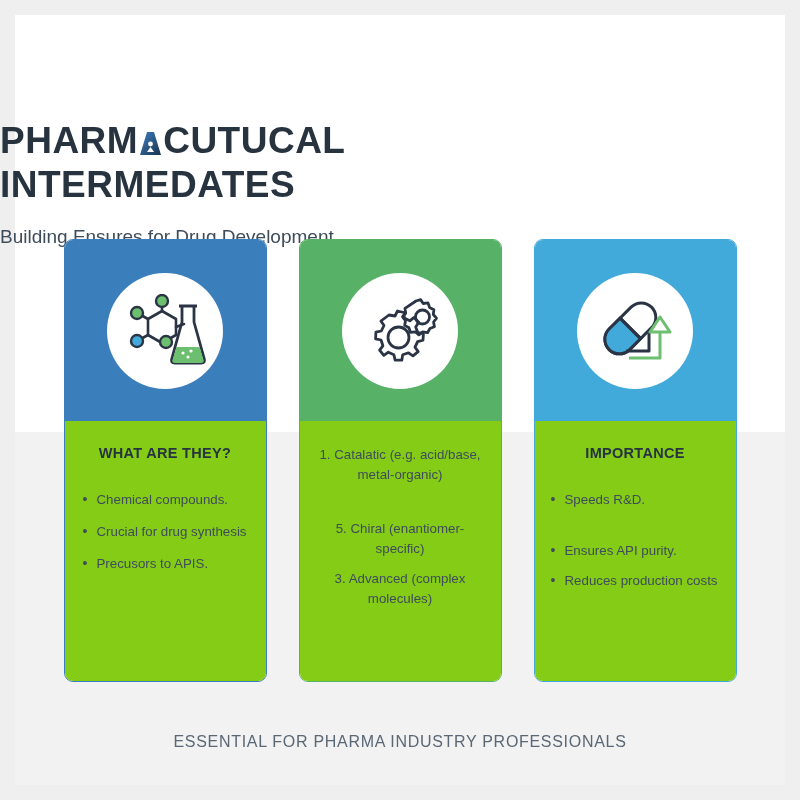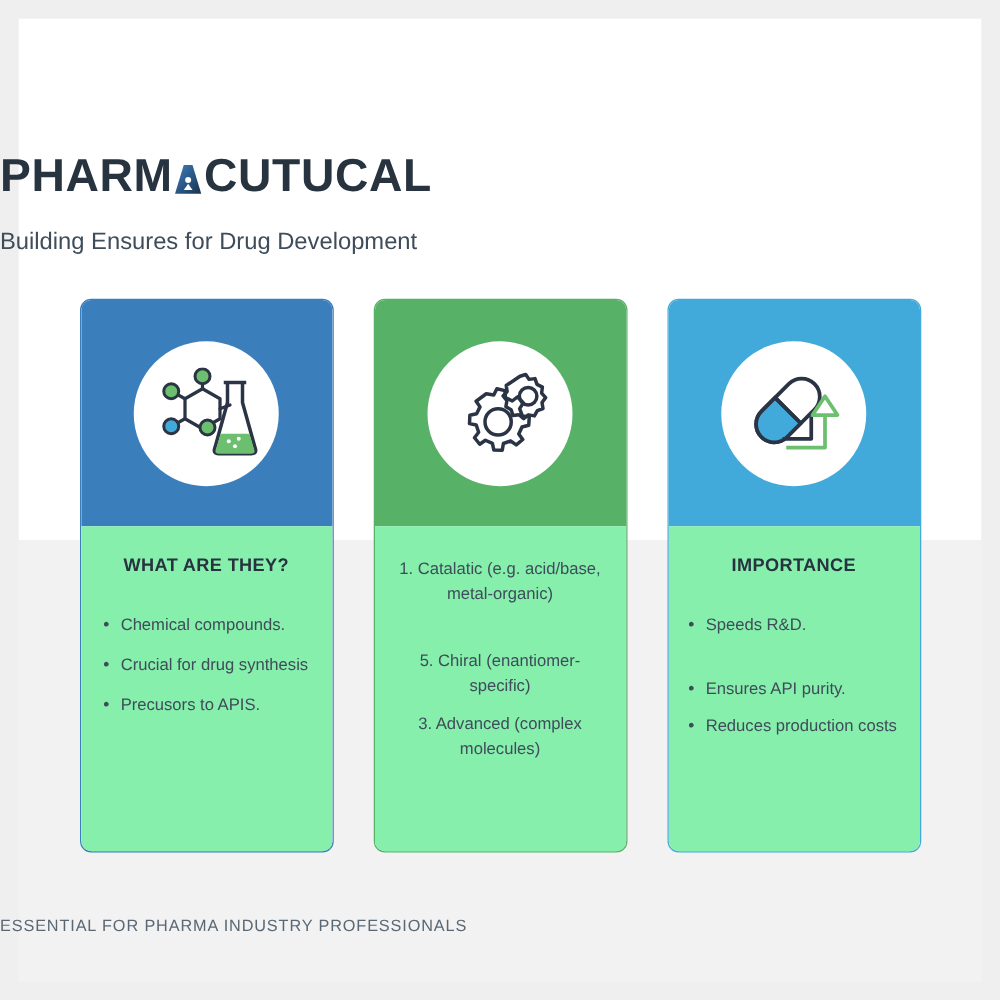--- a/index.html
+++ b/index.html
@@ -93,21 +93,21 @@
     border-radius:50%;
     background:#ffffff;
     display:flex;
     align-items:center;
     justify-content:center;
   }
   .icon-circle svg { display:block; }
 
   .card-body {
     flex:1;
-    background:#86efac;
+    background:#84cc16;
     padding:24px 16px 10px 16px;
     display:flex;
     flex-direction:column;
   }
   .card-title {
     text-align:center;
     font-size:14.5px;
     font-weight:bold;
     color:#27333f;
     letter-spacing:0.3px;
@@ -145,22 +145,22 @@
   .numbered li.gap-after { margin-bottom:34px; }
 
   .card-3-list li { margin-bottom:10px; }
   .card-3-list li.gap-after { margin-bottom:31px; }
 
   
   .footer {
     position:absolute;
     top:733px;
     left:0; right:0;
-    text-align:left;
-    font-size:13px;
+    text-align:center;
+    font-size:16px;
     letter-spacing:0.7px;
     color:#5a6775;
   }
 </style>
 </head>
 <body>
 
 <div class="bg-panel"></div>
 <div class="bg-panel-lower"></div>
 
@@ -178,20 +178,21 @@
                 <stop offset="100%" stop-color="#18324d"></stop>
               </linearGradient>
             </defs>
             <path d="M9 2 L16 2 L23 25 L2 25 Z" fill="url(#flaskgrad)"></path>
             <circle cx="12.5" cy="14" r="2.4" fill="#ffffff"></circle>
             <path d="M12.5 17 L16 22 L9 22 Z" fill="#ffffff"></path>
           </svg>
         </span>
         <span>CUTUCAL</span>
       </span>
+      <span class="title-line">INTERMEDATES</span>
     </div>
     <div class="subtitle">Building Ensures for Drug Development</div>
   </div>
 
   <div class="cards">
 
     <div class="card card-1">
       <div class="card-head">
         <div class="icon-circle">
           <span>

